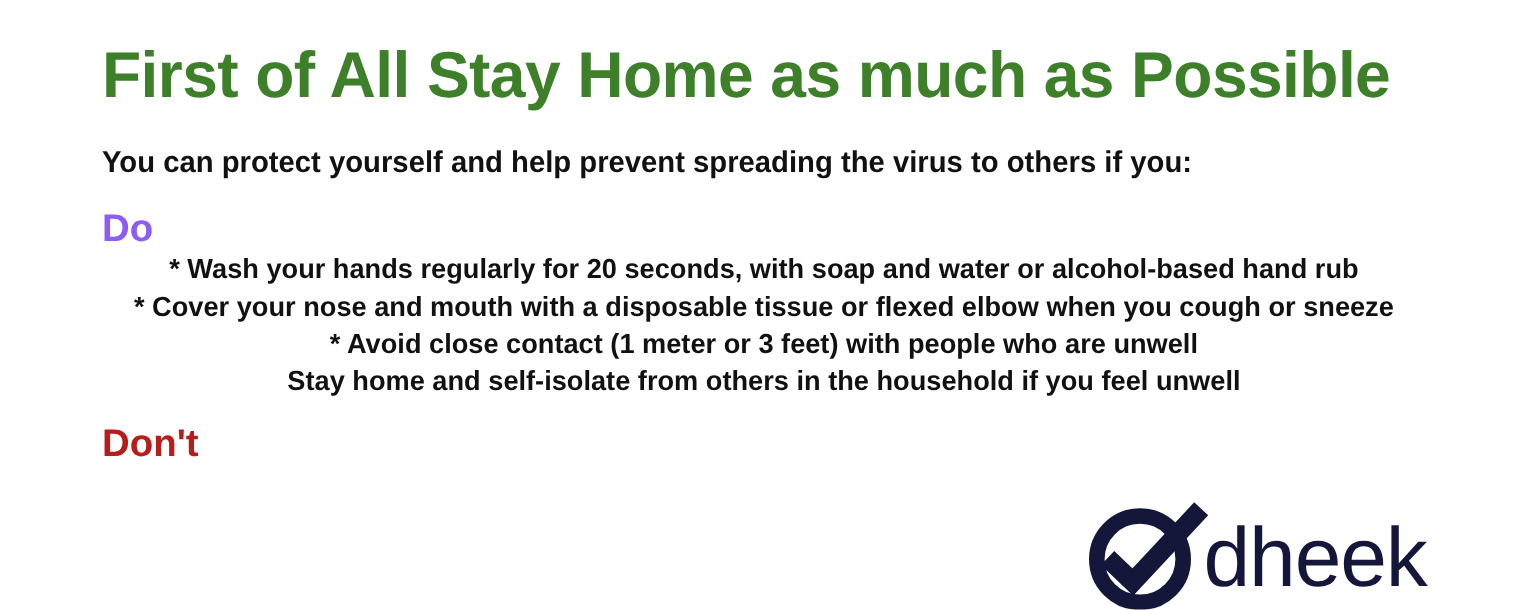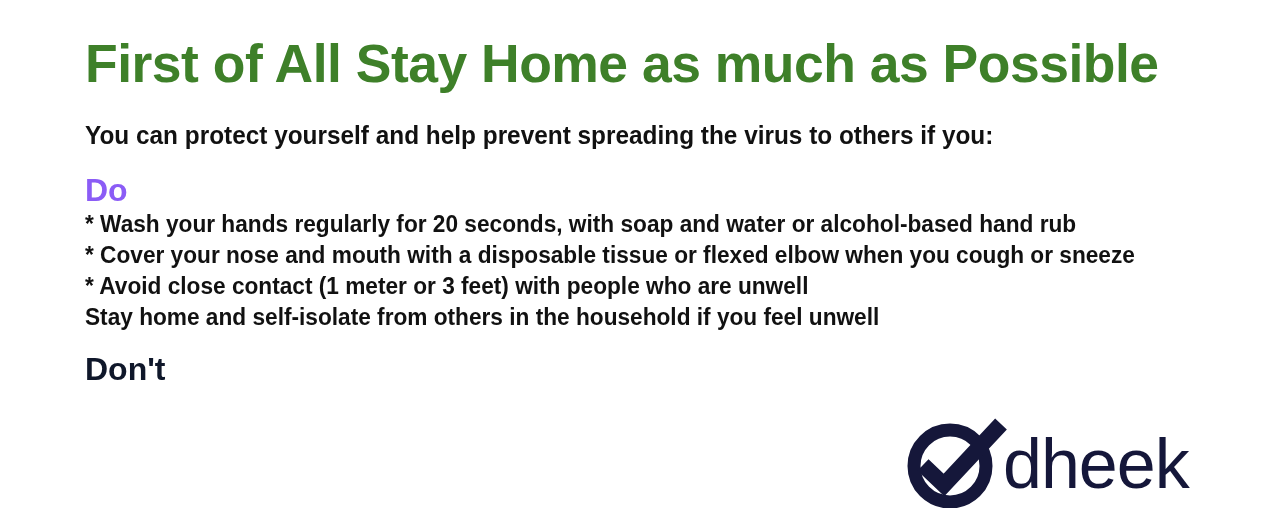--- a/index.html
+++ b/index.html
@@ -61,28 +61,29 @@
     font-size: 32px;
     line-height: 1.05;
     margin: 0;
     padding-top: 24px;
     padding-bottom: 2px;
   }
   .section-head.do {
     color: #8b5cf6;
   }
   .section-head.dont {
-    color: #0f172a;
+    color: #b91c1c;
     padding-top: 20px;
   }
 
   .bullets {
     margin: 0;
     padding: 0;
     list-style: none;
+    text-align: center;
   }
   .bullets li {
     color: #111111;
     font-weight: bold;
     font-size: 23px;
     line-height: 31px;
     margin: 0;
     padding: 0;
     transform: scaleX(0.985);
     transform-origin: left top;

